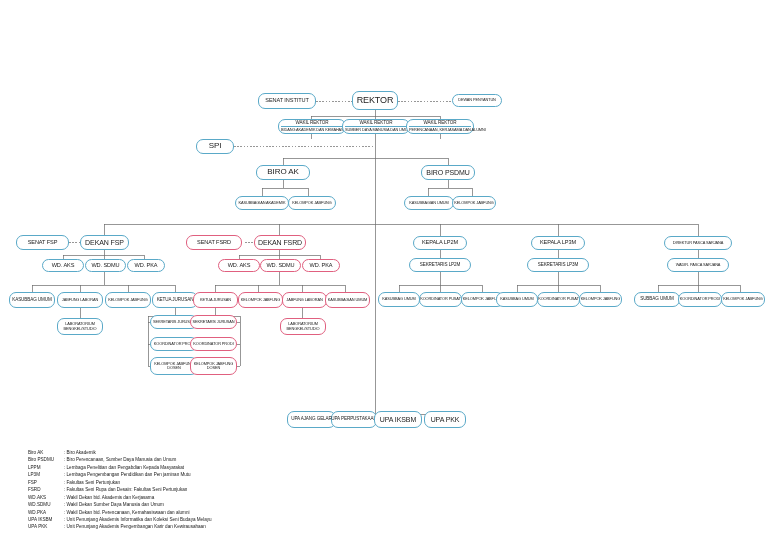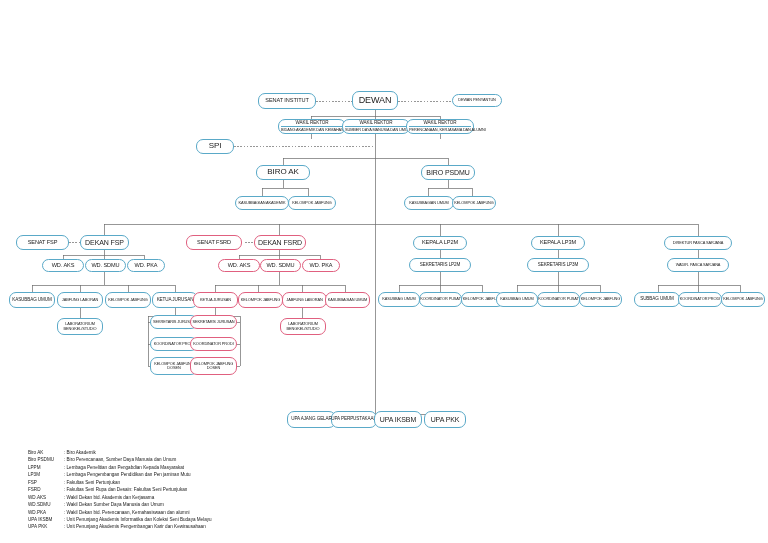--- a/index.html
+++ b/index.html
@@ -169,21 +169,21 @@
       <line x1="394" y1="414" x2="394" y2="421"></line>
       <line x1="435" y1="414" x2="435" y2="421"></line>
     </g>
   </svg>
 
   <div class="node t6" style="left:258px;top:93px;width:58px;height:16px;">
     <span class="ln">SENAT INSTITUT</span>
   </div>
 
   <div class="node t9" style="left:352px;top:91px;width:46px;height:19px;">
-    <span class="ln">DEWAN</span>
+    <span class="ln">REKTOR</span>
   </div>
 
   <div class="node t4" style="left:452px;top:94px;width:50px;height:13px;">
     <span class="ln">DEWAN PENYANTUN</span>
   </div>
 
   <div class="node t5" style="left:278px;top:119px;width:68px;height:15px;">
     <span class="ln">WAKIL REKTOR</span>
     <span class="sub t4">BIDANG AKADEMIK DAN KEMAHASISWAAN</span>
   </div>

